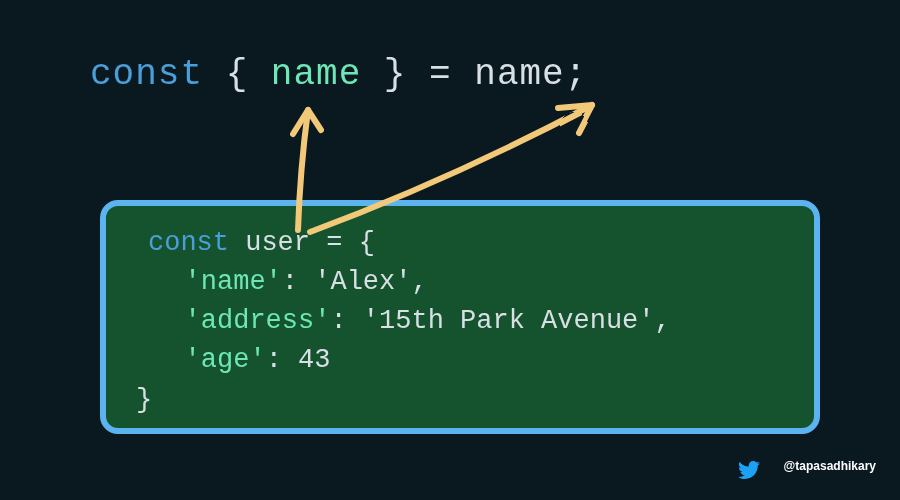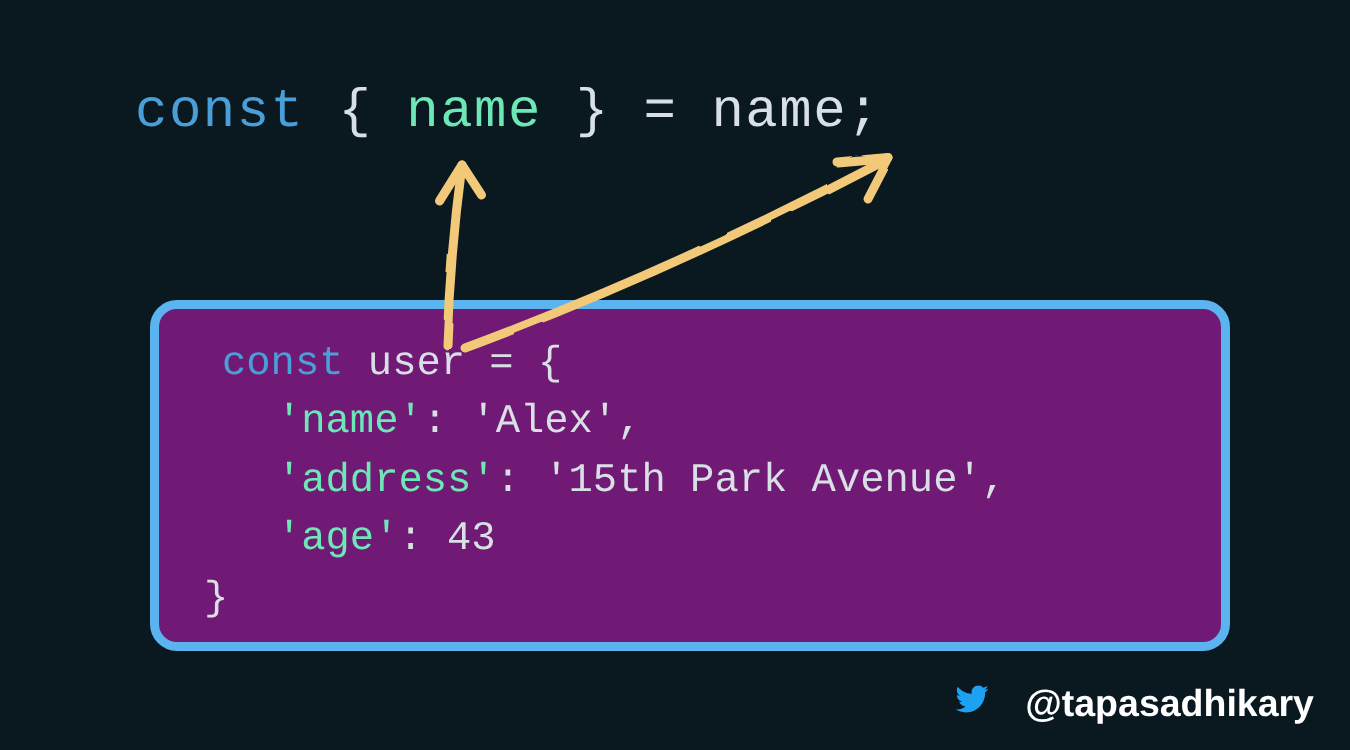--- a/index.html
+++ b/index.html
@@ -22,39 +22,38 @@
   .ident { color: #6ee7b7; }
   .plain { color: #d8dfe5; }
   .str { color: #6ee7b7; }
   .num { color: #d8dfe5; }
   .code-box {
     position: absolute;
     top: 200px;
     left: 100px;
     width: 720px;
     height: 234px;
-    background: #701a75;
+    background: #14532d;
     border: 6px solid #5bb3f0;
     border-radius: 18px;
     padding: 18px 30px;
     font-size: 27px;
     line-height: 1.45;
     color: #d8dfe5;
     white-space: pre;
   }
   .attrib {
     position: absolute;
     bottom: 16px;
     right: 24px;
     color: #ffffff;
     font-family: Arial, Helvetica, sans-serif;
     font-weight: bold;
-    font-size: 25px;
+    font-size: 12px;
     display: flex;
-    align-items: center;
     gap: 24px;
   }
   .attrib svg { width: 22px; height: 22px; fill: #1DA1F2; }
   .arrow-layer {
     position: absolute;
     top: 0;
     left: 0;
     width: 900px;
     height: 500px;
     pointer-events: none;

